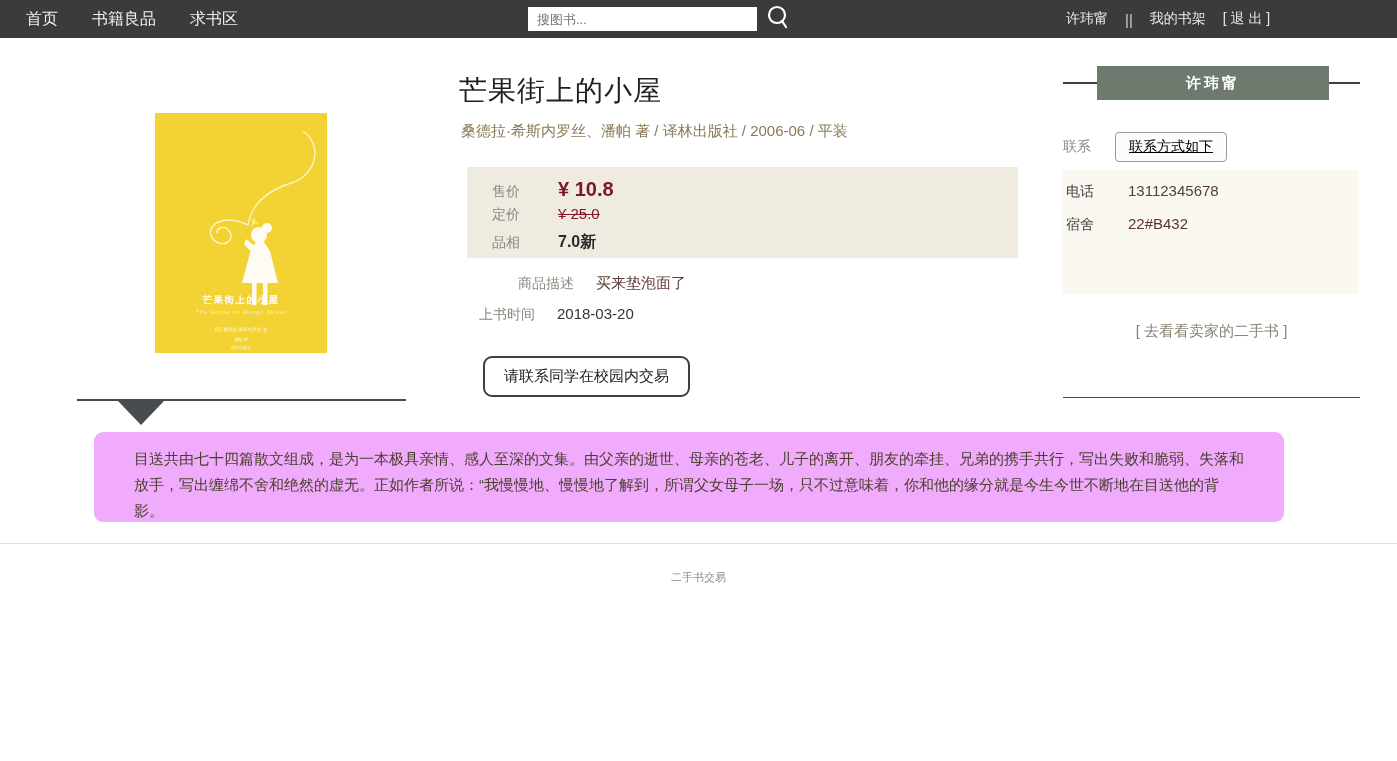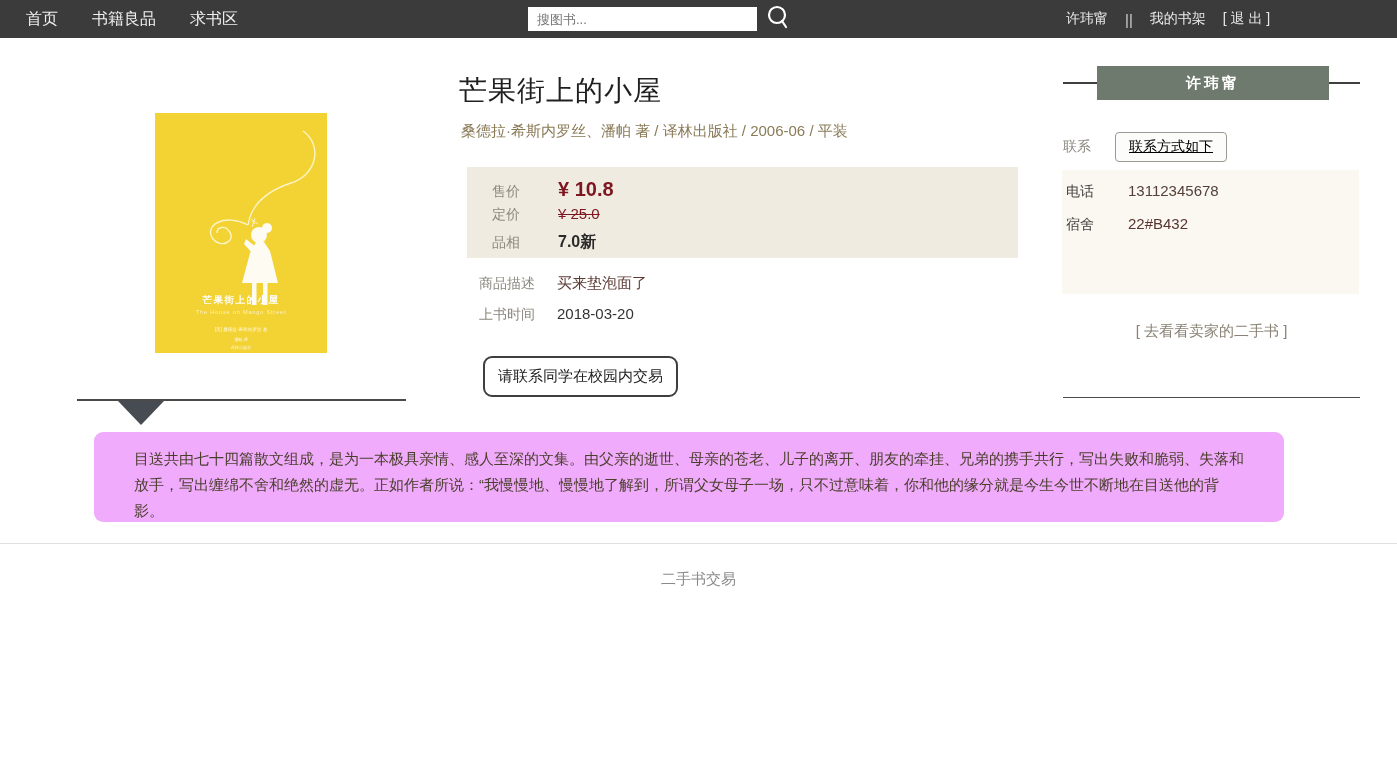--- a/index.html
+++ b/index.html
@@ -34,21 +34,21 @@
   .price-main { font-size:20px; font-weight:bold; color:#7d1621; }
   .price-old  { font-size:15px; color:#7d1621; text-decoration:line-through; }
   .cond-val   { font-size:16px; font-weight:bold; color:#2b2b2b; }
 
   .kv-row { position:absolute; left:479px; display:flex; align-items:baseline; }
   .kv-label { width:78px; flex:0 0 78px; font-size:14px; color:#8c887f; }
   .kv-desc-val { font-size:15px; color:#5d3b35; }
   .kv-time-val { font-size:15px; color:#333; }
 
   .trade-btn { position:absolute; left:483px; top:356px; border:2px solid #3f3f3f; border-radius:9px; background:#fff;
-               padding:9px 13px; font-size:15px; color:#222; cursor:pointer; font-family:inherit; }
+               padding:9px 19px; font-size:15px; color:#222; cursor:pointer; font-family:inherit; }
 
   
   .seller-rule-top { position:absolute; left:1063px; top:82px; width:297px; height:0; border-top:2px solid #3f3f3f; }
   .seller-header { position:absolute; left:1097px; top:66px; width:232px; height:34px; background:#6f7a6e; color:#fff;
                    font-size:15px; font-weight:bold; letter-spacing:3px; display:flex; align-items:center; justify-content:center; }
   .contact-row { position:absolute; left:1063px; top:132px; display:flex; align-items:center; }
   .contact-label { font-size:14px; color:#8c887f; margin-right:24px; }
   .contact-btn { border:1px solid #9a9a93; border-radius:4px; background:#fcfcfa; padding:5px 13px; font-size:14px; color:#000000; cursor:pointer; font-family:inherit;text-decoration:underline; }
 
   .info-box { position:absolute; left:1062px; top:170px; width:297px; height:124px; background:#faf8f1; padding-top:12px; }
@@ -60,21 +60,21 @@
 
   .more-link { position:absolute; left:1063px; top:322px; width:297px; text-align:center; font-size:15px; color:#8a8274; cursor:pointer; }
   .seller-rule-bottom { position:absolute; left:1063px; top:397px; width:297px; height:0; border-top:1px solid #4a4a4a; }
 
   
   .summary-box { position:absolute; left:94px; top:432px; width:1190px; height:90px; background:#f0abfc; border-radius:9px;
                  padding:14px 40px; font-size:15px; line-height:26px; color:#4a3f2c; overflow:hidden; }
 
   
   .footer-rule { position:absolute; left:0; top:543px; width:1397px; height:0; border-top:1px solid #e0e0e0; }
-  .footer-text { position:absolute; left:0; top:570px; width:1397px; text-align:center; font-size:15px; color:#8a8a8a; }
+  .footer-text { position:absolute; left:0; top:570px; width:1397px; text-align:center; font-size:11px; color:#8a8a8a; }
 </style>
 </head>
 <body>
 
 <div class="page">
 
   <div class="navbar">
     <div class="nav-left">
       <span class="nav-link">首页</span>
       <span class="nav-link">书籍良品</span>
@@ -135,21 +135,21 @@
     <div class="p-row">
       <span class="p-label">定价</span>
       <span class="price-old">¥ 25.0</span>
     </div>
     <div class="p-row">
       <span class="p-label">品相</span>
       <span class="cond-val">7.0新</span>
     </div>
   </div>
 
-  <div class="kv-row" style="top:274px;">
+  <div class="kv-row" style="top:274px;margin-left:39px;">
     <span class="kv-label">商品描述</span>
     <span class="kv-desc-val">买来垫泡面了</span>
   </div>
   <div class="kv-row" style="top:305px;">
     <span class="kv-label">上书时间</span>
     <span class="kv-time-val">2018-03-20</span>
   </div>
 
   <button class="trade-btn">请联系同学在校园内交易</button>
 

